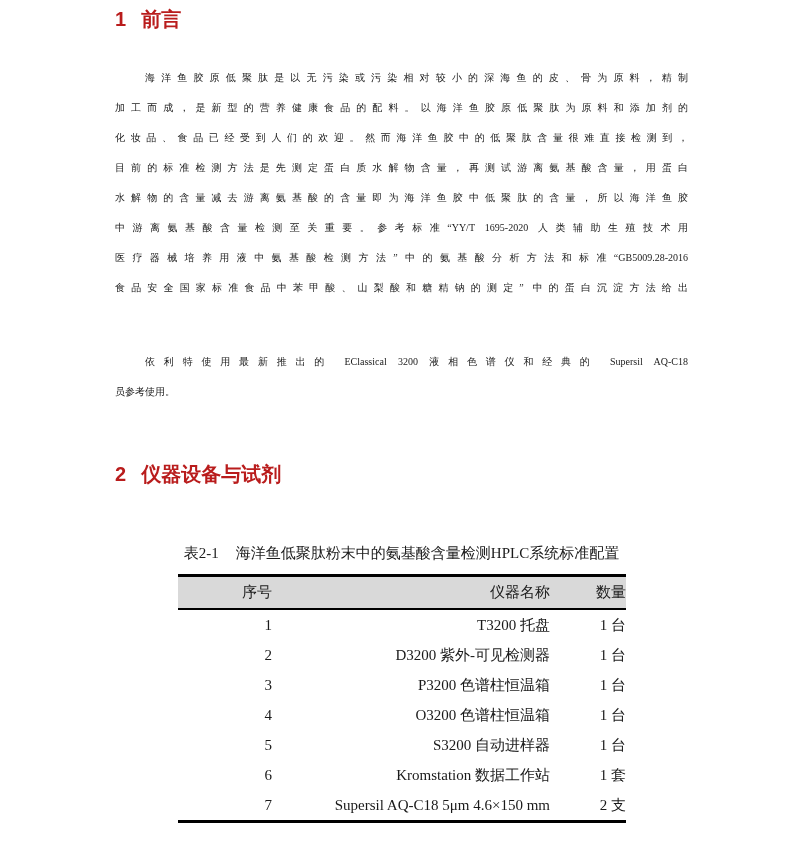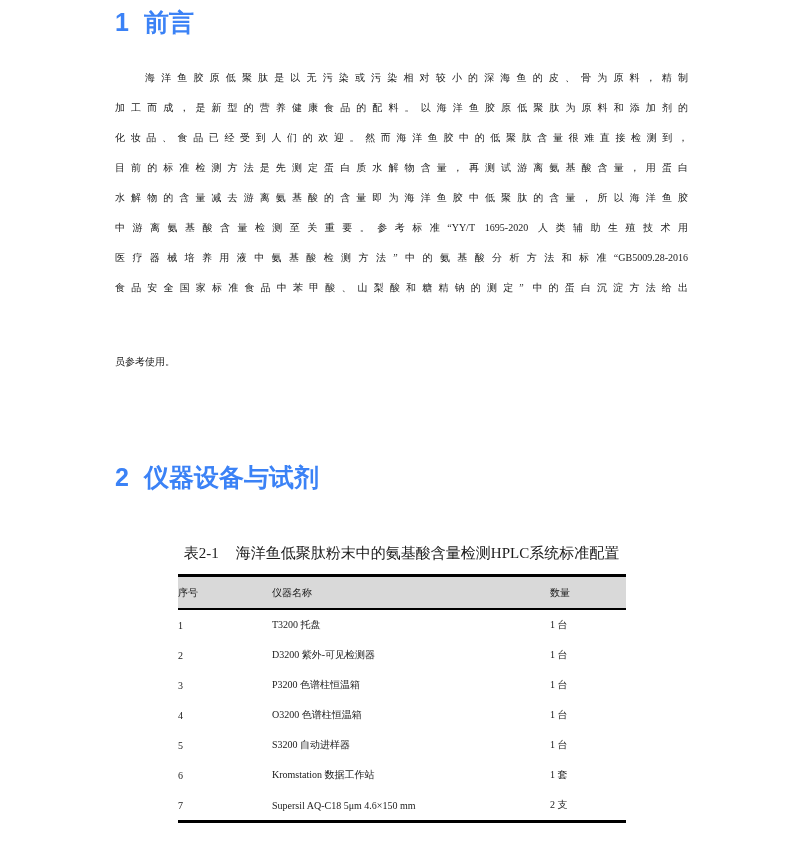--- a/index.html
+++ b/index.html
@@ -13,22 +13,22 @@
     background: #ffffff;
     color: #1a1a1a;
     font-family: "Liberation Serif", serif;
     overflow: hidden;
   }
   .heading {
     position: absolute;
     left: 115px;
     font-family: "Liberation Sans", sans-serif;
     font-weight: bold;
-    font-size: 25px;
-    color: #3b82f6;
+    font-size: 20px;
+    color: #b91c1c;
     white-space: nowrap;
   }
   #section1-heading { top: 6px; }
   #section2-heading { top: 461px; }
   .heading .num { display: inline-block; margin-right: 15px; }
 
   .para {
     position: absolute;
     left: 115px;
     width: 573px;
@@ -58,22 +58,22 @@
   }
   .caption .cap-label { margin-right: 17px; }
 
   table.cfg {
     position: absolute;
     top: 574px;
     left: 178px;
     width: 448px;
     border-collapse: collapse;
     table-layout: fixed;
-    font-size: 10px;
-    text-align: left;
+    font-size: 15px;
+    text-align: right;
     border-top: 3px solid #000;
     border-bottom: 3px solid #000;
   }
   table.cfg col.c1 { width: 94px; }
   table.cfg col.c2 { width: 278px; }
   table.cfg col.c3 { width: 76px; }
   table.cfg th {
     background: #d9d9d9;
     border-bottom: 2px solid #000;
     height: 31px;
@@ -98,20 +98,21 @@
   <div class="line j">加工而成，是新型的营养健康食品的配料。以海洋鱼胶原低聚肽为原料和添加剂的</div>
   <div class="line j">化妆品、食品已经受到人们的欢迎。然而海洋鱼胶中的低聚肽含量很难直接检测到，</div>
   <div class="line j">目前的标准检测方法是先测定蛋白质水解物含量，再测试游离氨基酸含量，用蛋白</div>
   <div class="line j">水解物的含量减去游离氨基酸的含量即为海洋鱼胶中低聚肽的含量，所以海洋鱼胶</div>
   <div class="line j">中游离氨基酸含量检测至关重要。参考标准“YY/T 1695-2020 人类辅助生殖技术用</div>
   <div class="line j">医疗器械培养用液中氨基酸检测方法”中的氨基酸分析方法和标准“GB5009.28-2016</div>
   <div class="line j">食品安全国家标准食品中苯甲酸、山梨酸和糖精钠的测定” 中的蛋白沉淀方法给出</div>
 </div>
 
 <div class="para" id="solution-paragraph">
+  <div class="line j indent">依利特使用最新推出的 EClassical 3200 液相色谱仪和经典的 Supersil AQ-C18</div>
   <div class="line">员参考使用。</div>
 </div>
 
 <div class="heading" id="section2-heading">
   <span class="num">2</span><span>仪器设备与试剂</span>
 </div>
 
 <div class="caption">
   <span class="cap-label">表2-1</span><span>海洋鱼低聚肽粉末中的氨基酸含量检测HPLC系统标准配置</span>
 </div>

